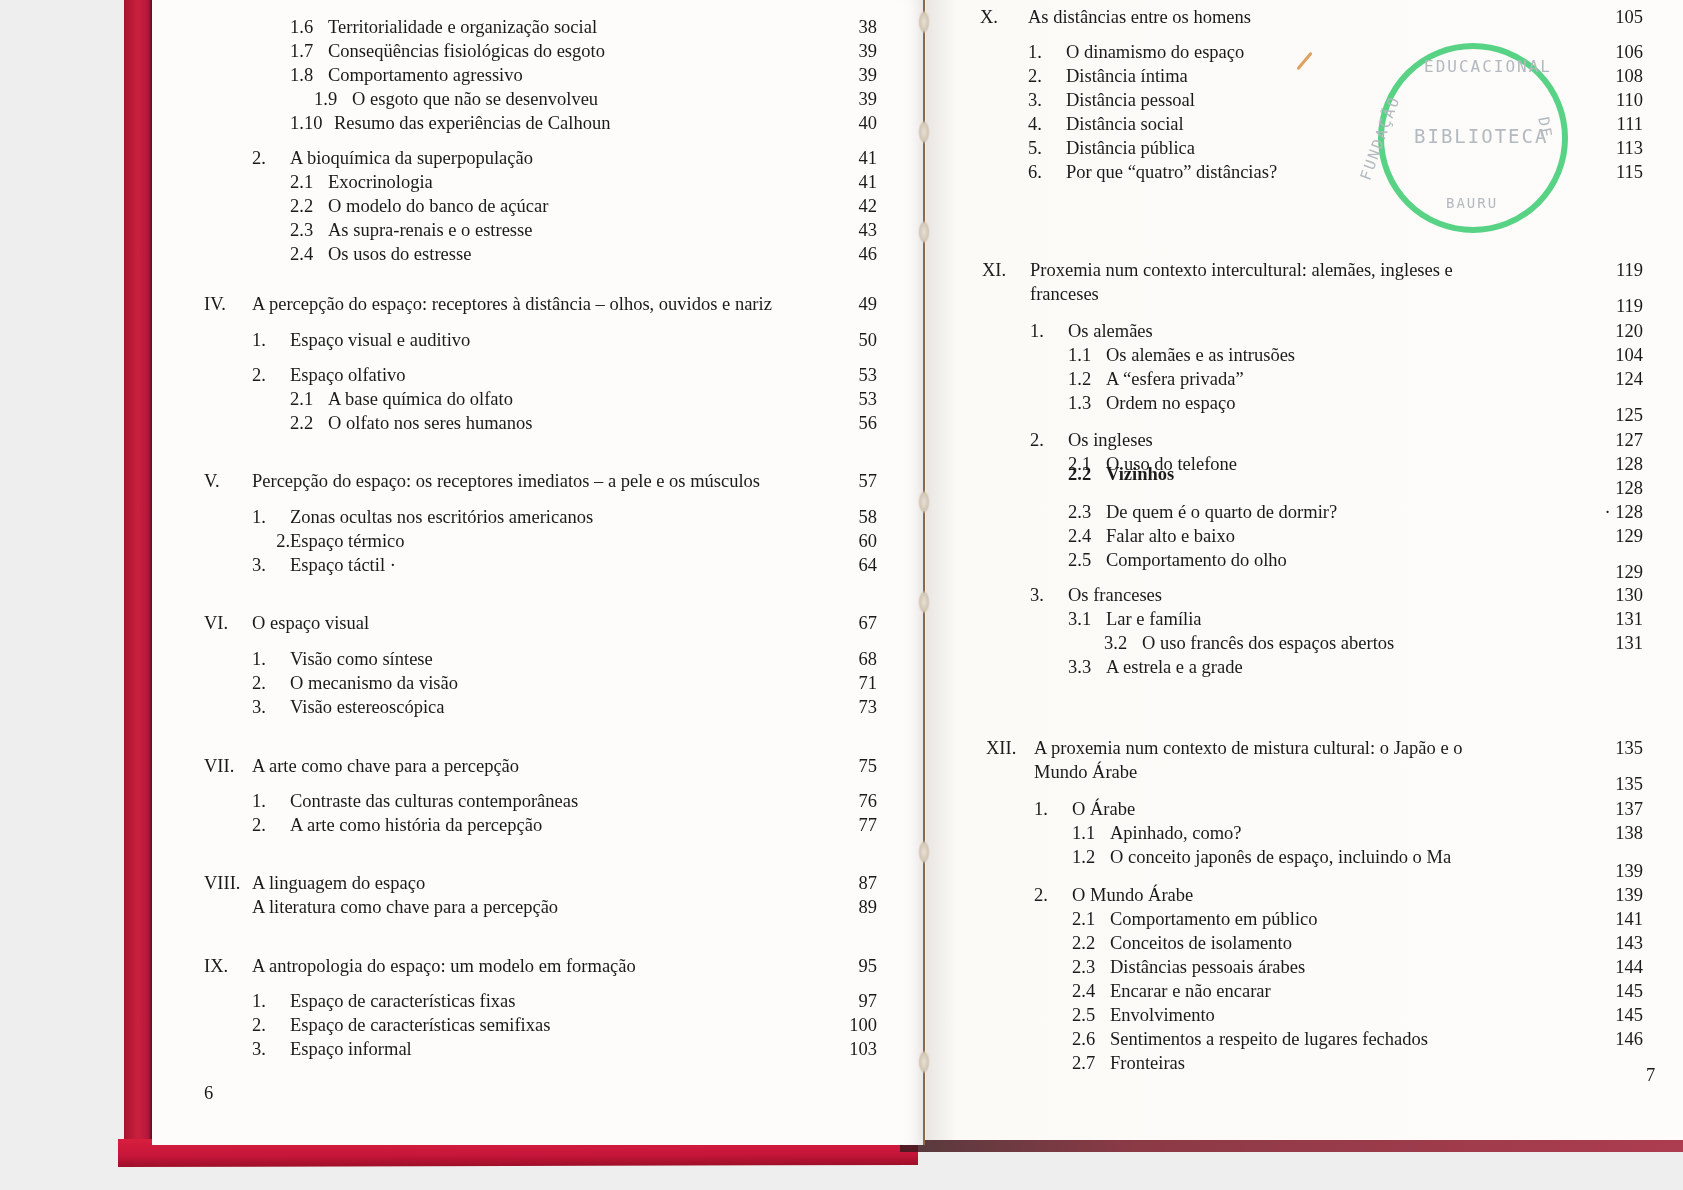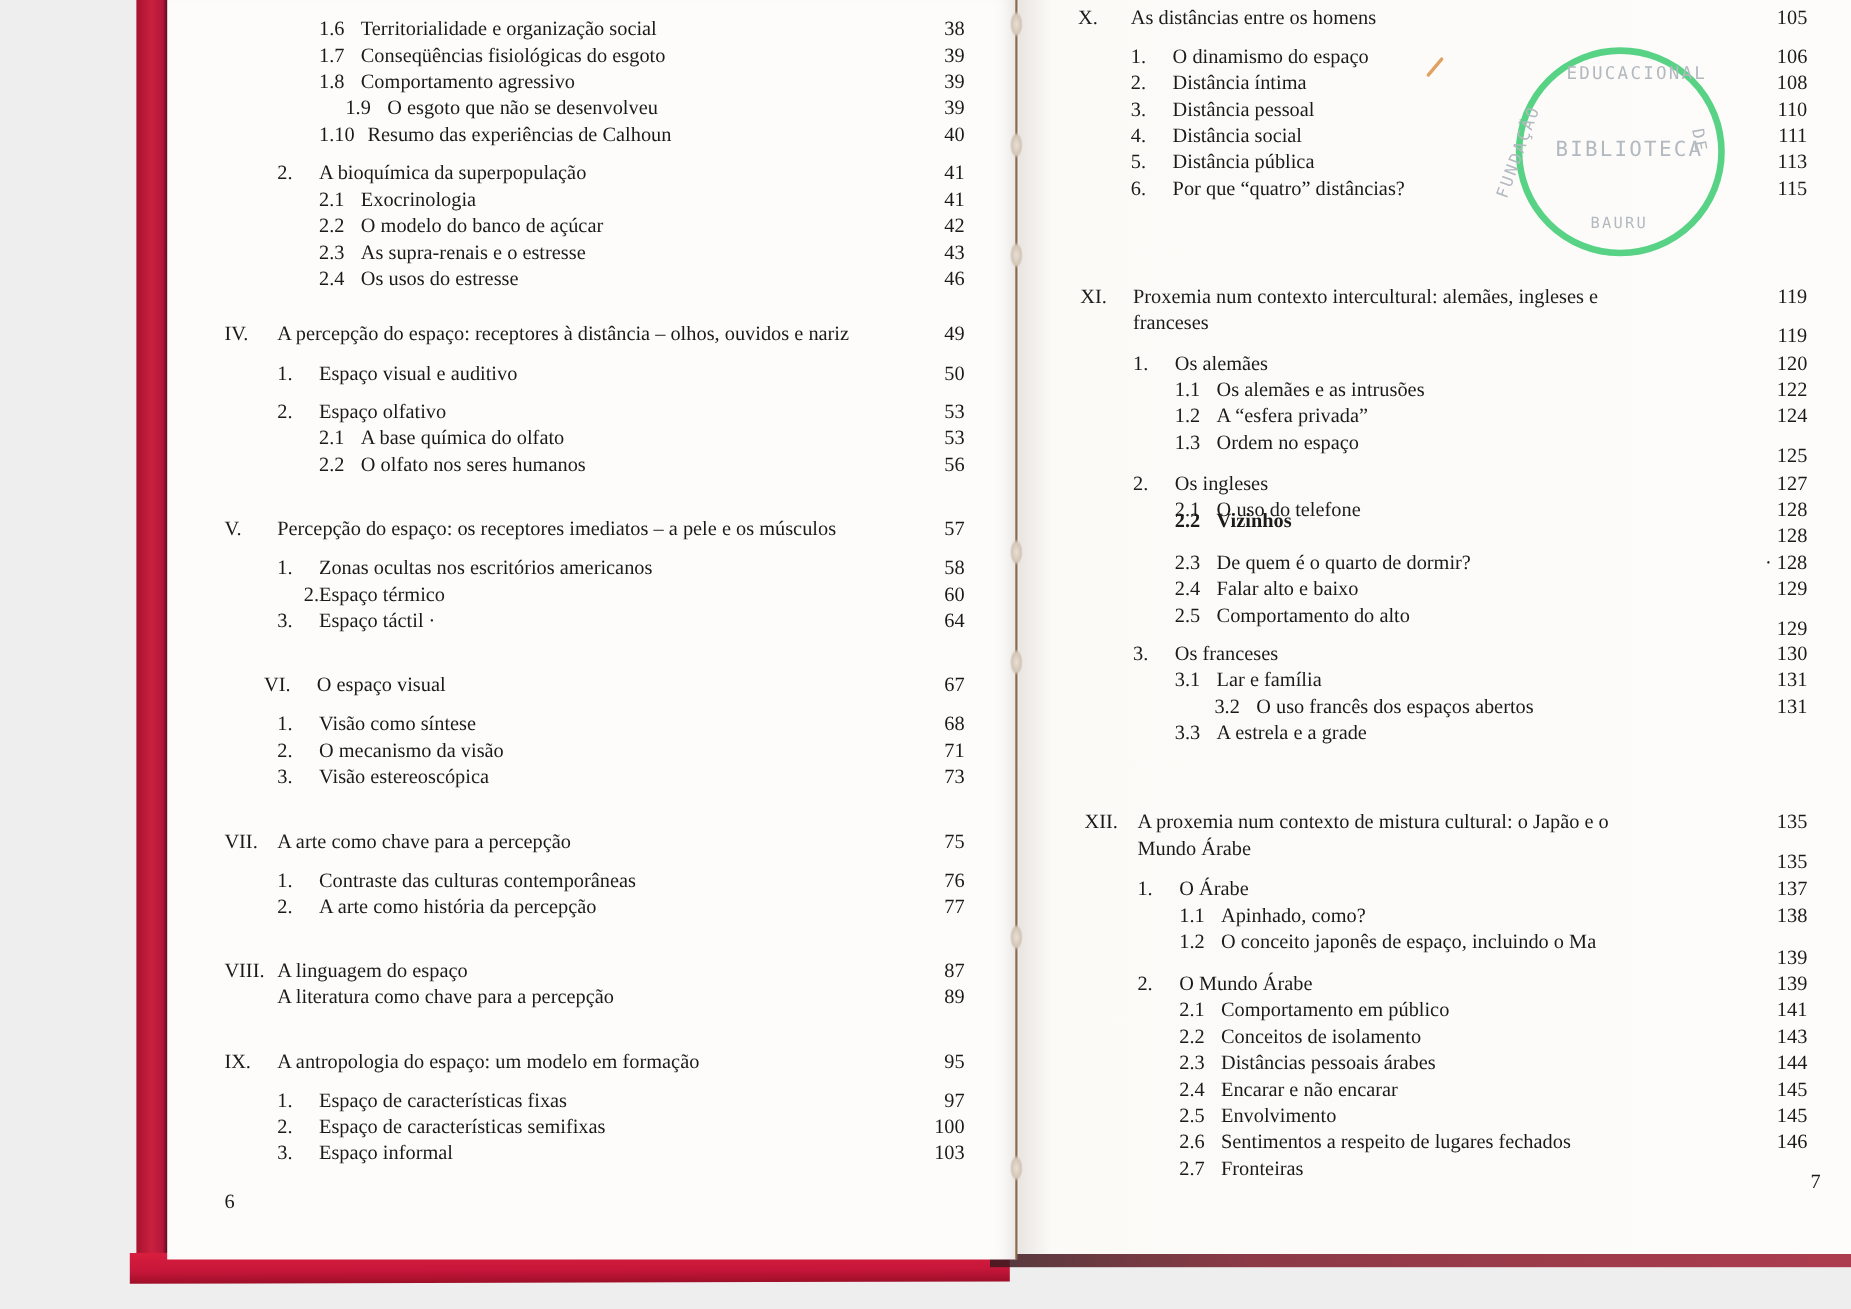--- a/index.html
+++ b/index.html
@@ -101,21 +101,21 @@
     <div class="row" style="left: 290px; top: 412px;"><span style="display: inline-block; width: 38px;">2.2</span><span>O olfato nos seres humanos</span></div>
     <div class="num" style="left: 817px; top: 412px;">56</div>
     <div class="row" style="left: 204px; top: 470px;"><span style="display: inline-block; width: 48px;">V.</span><span>Percepção do espaço: os receptores imediatos – a pele e os músculos</span></div>
     <div class="num" style="left: 817px; top: 470px;">57</div>
     <div class="row" style="left: 252px; top: 506px;"><span style="display: inline-block; width: 38px;">1.</span><span>Zonas ocultas nos escritórios americanos</span></div>
     <div class="num" style="left: 817px; top: 506px;">58</div>
     <div class="row" style="left: 252px; top: 530px; text-align: right;"><span style="display: inline-block; width: 38px;">2.</span><span>Espaço térmico</span></div>
     <div class="num" style="left: 817px; top: 530px;">60</div>
     <div class="row" style="left: 252px; top: 554px;"><span style="display: inline-block; width: 38px;">3.</span><span>Espaço táctil ·</span></div>
     <div class="num" style="left: 817px; top: 554px;">64</div>
-    <div class="row" style="left: 204px; top: 612px;"><span style="display: inline-block; width: 48px; margin-left: 36px;">VI.</span><span>O espaço visual</span></div>
+    <div class="row" style="left: 204px; top: 612px;"><span style="display: inline-block; width: 48px;">VI.</span><span>O espaço visual</span></div>
     <div class="num" style="left: 817px; top: 612px;">67</div>
     <div class="row" style="left: 252px; top: 648px;"><span style="display: inline-block; width: 38px;">1.</span><span>Visão como síntese</span></div>
     <div class="num" style="left: 817px; top: 648px;">68</div>
     <div class="row" style="left: 252px; top: 672px;"><span style="display: inline-block; width: 38px;">2.</span><span>O mecanismo da visão</span></div>
     <div class="num" style="left: 817px; top: 672px;">71</div>
     <div class="row" style="left: 252px; top: 696px;"><span style="display: inline-block; width: 38px;">3.</span><span>Visão estereoscópica</span></div>
     <div class="num" style="left: 817px; top: 696px;">73</div>
     <div class="row" style="left: 204px; top: 755px;"><span style="display: inline-block; width: 48px;">VII.</span><span>A arte como chave para a percepção</span></div>
     <div class="num" style="left: 817px; top: 755px;">75</div>
     <div class="row" style="left: 252px; top: 790px;"><span style="display: inline-block; width: 38px;">1.</span><span>Contraste das culturas contemporâneas</span></div>
@@ -150,36 +150,36 @@
     <div class="num" style="left: 1583px; top: 137px;">113</div>
     <div class="row" style="left: 1028px; top: 161px;"><span style="display: inline-block; width: 38px;">6.</span><span>Por que “quatro” distâncias?</span></div>
     <div class="num" style="left: 1583px; top: 161px;">115</div>
     <div class="row" style="left: 982px; top: 259px;"><span style="display: inline-block; width: 48px;">XI.</span><span>Proxemia num contexto intercultural: alemães, ingleses e</span></div>
     <div class="num" style="left: 1583px; top: 259px;">119</div>
     <div class="row" style="left: 982px; top: 283px;"><span style="display: inline-block; width: 48px;"></span><span>franceses</span></div>
     <div class="num" style="left: 1583px; top: 295px;">119</div>
     <div class="row" style="left: 1030px; top: 320px;"><span style="display: inline-block; width: 38px;">1.</span><span>Os alemães</span></div>
     <div class="num" style="left: 1583px; top: 320px;">120</div>
     <div class="row" style="left: 1068px; top: 344px;"><span style="display: inline-block; width: 38px;">1.1</span><span>Os alemães e as intrusões</span></div>
-    <div class="num" style="left: 1583px; top: 344px;">122</div>
+    <div class="num" style="left: 1583px; top: 344px;">104</div>
     <div class="row" style="left: 1068px; top: 368px;"><span style="display: inline-block; width: 38px;">1.2</span><span>A “esfera privada”</span></div>
     <div class="num" style="left: 1583px; top: 368px;">124</div>
     <div class="row" style="left: 1068px; top: 392px;"><span style="display: inline-block; width: 38px;">1.3</span><span>Ordem no espaço</span></div>
     <div class="num" style="left: 1583px; top: 404px;">125</div>
     <div class="row" style="left: 1030px; top: 429px;"><span style="display: inline-block; width: 38px;">2.</span><span>Os ingleses</span></div>
     <div class="num" style="left: 1583px; top: 429px;">127</div>
     <div class="row" style="left: 1068px; top: 453px;"><span style="display: inline-block; width: 38px;">2.1</span><span>O uso do telefone</span></div>
     <div class="num" style="left: 1583px; top: 453px;">128</div>
     <div class="row" style="left: 1068px; top: 463px; font-weight: bold;"><span style="display: inline-block; width: 38px;">2.2</span><span>Vizinhos</span></div>
     <div class="num" style="left: 1583px; top: 477px;">128</div>
     <div class="row" style="left: 1068px; top: 501px;"><span style="display: inline-block; width: 38px;">2.3</span><span>De quem é o quarto de dormir?</span></div>
     <div class="num" style="left: 1583px; top: 501px;">· 128</div>
     <div class="row" style="left: 1068px; top: 525px;"><span style="display: inline-block; width: 38px;">2.4</span><span>Falar alto e baixo</span></div>
     <div class="num" style="left: 1583px; top: 525px;">129</div>
-    <div class="row" style="left: 1068px; top: 549px;"><span style="display: inline-block; width: 38px;">2.5</span><span>Comportamento do alto</span></div>
+    <div class="row" style="left: 1068px; top: 549px;"><span style="display: inline-block; width: 38px;">2.5</span><span>Comportamento do olho</span></div>
     <div class="num" style="left: 1583px; top: 561px;">129</div>
     <div class="row" style="left: 1030px; top: 584px;"><span style="display: inline-block; width: 38px;">3.</span><span>Os franceses</span></div>
     <div class="num" style="left: 1583px; top: 584px;">130</div>
     <div class="row" style="left: 1068px; top: 608px;"><span style="display: inline-block; width: 38px;">3.1</span><span>Lar e família</span></div>
     <div class="num" style="left: 1583px; top: 608px;">131</div>
     <div class="row" style="left: 1068px; top: 632px; margin-left: 36px;"><span style="display: inline-block; width: 38px;">3.2</span><span>O uso francês dos espaços abertos</span></div>
     <div class="num" style="left: 1583px; top: 632px;">131</div>
     <div class="row" style="left: 1068px; top: 656px;"><span style="display: inline-block; width: 38px;">3.3</span><span>A estrela e a grade</span></div>
     <div class="row" style="left: 986px; top: 737px;"><span style="display: inline-block; width: 48px;">XII.</span><span>A proxemia num contexto de mistura cultural: o Japão e o</span></div>
     <div class="num" style="left: 1583px; top: 737px;">135</div>

